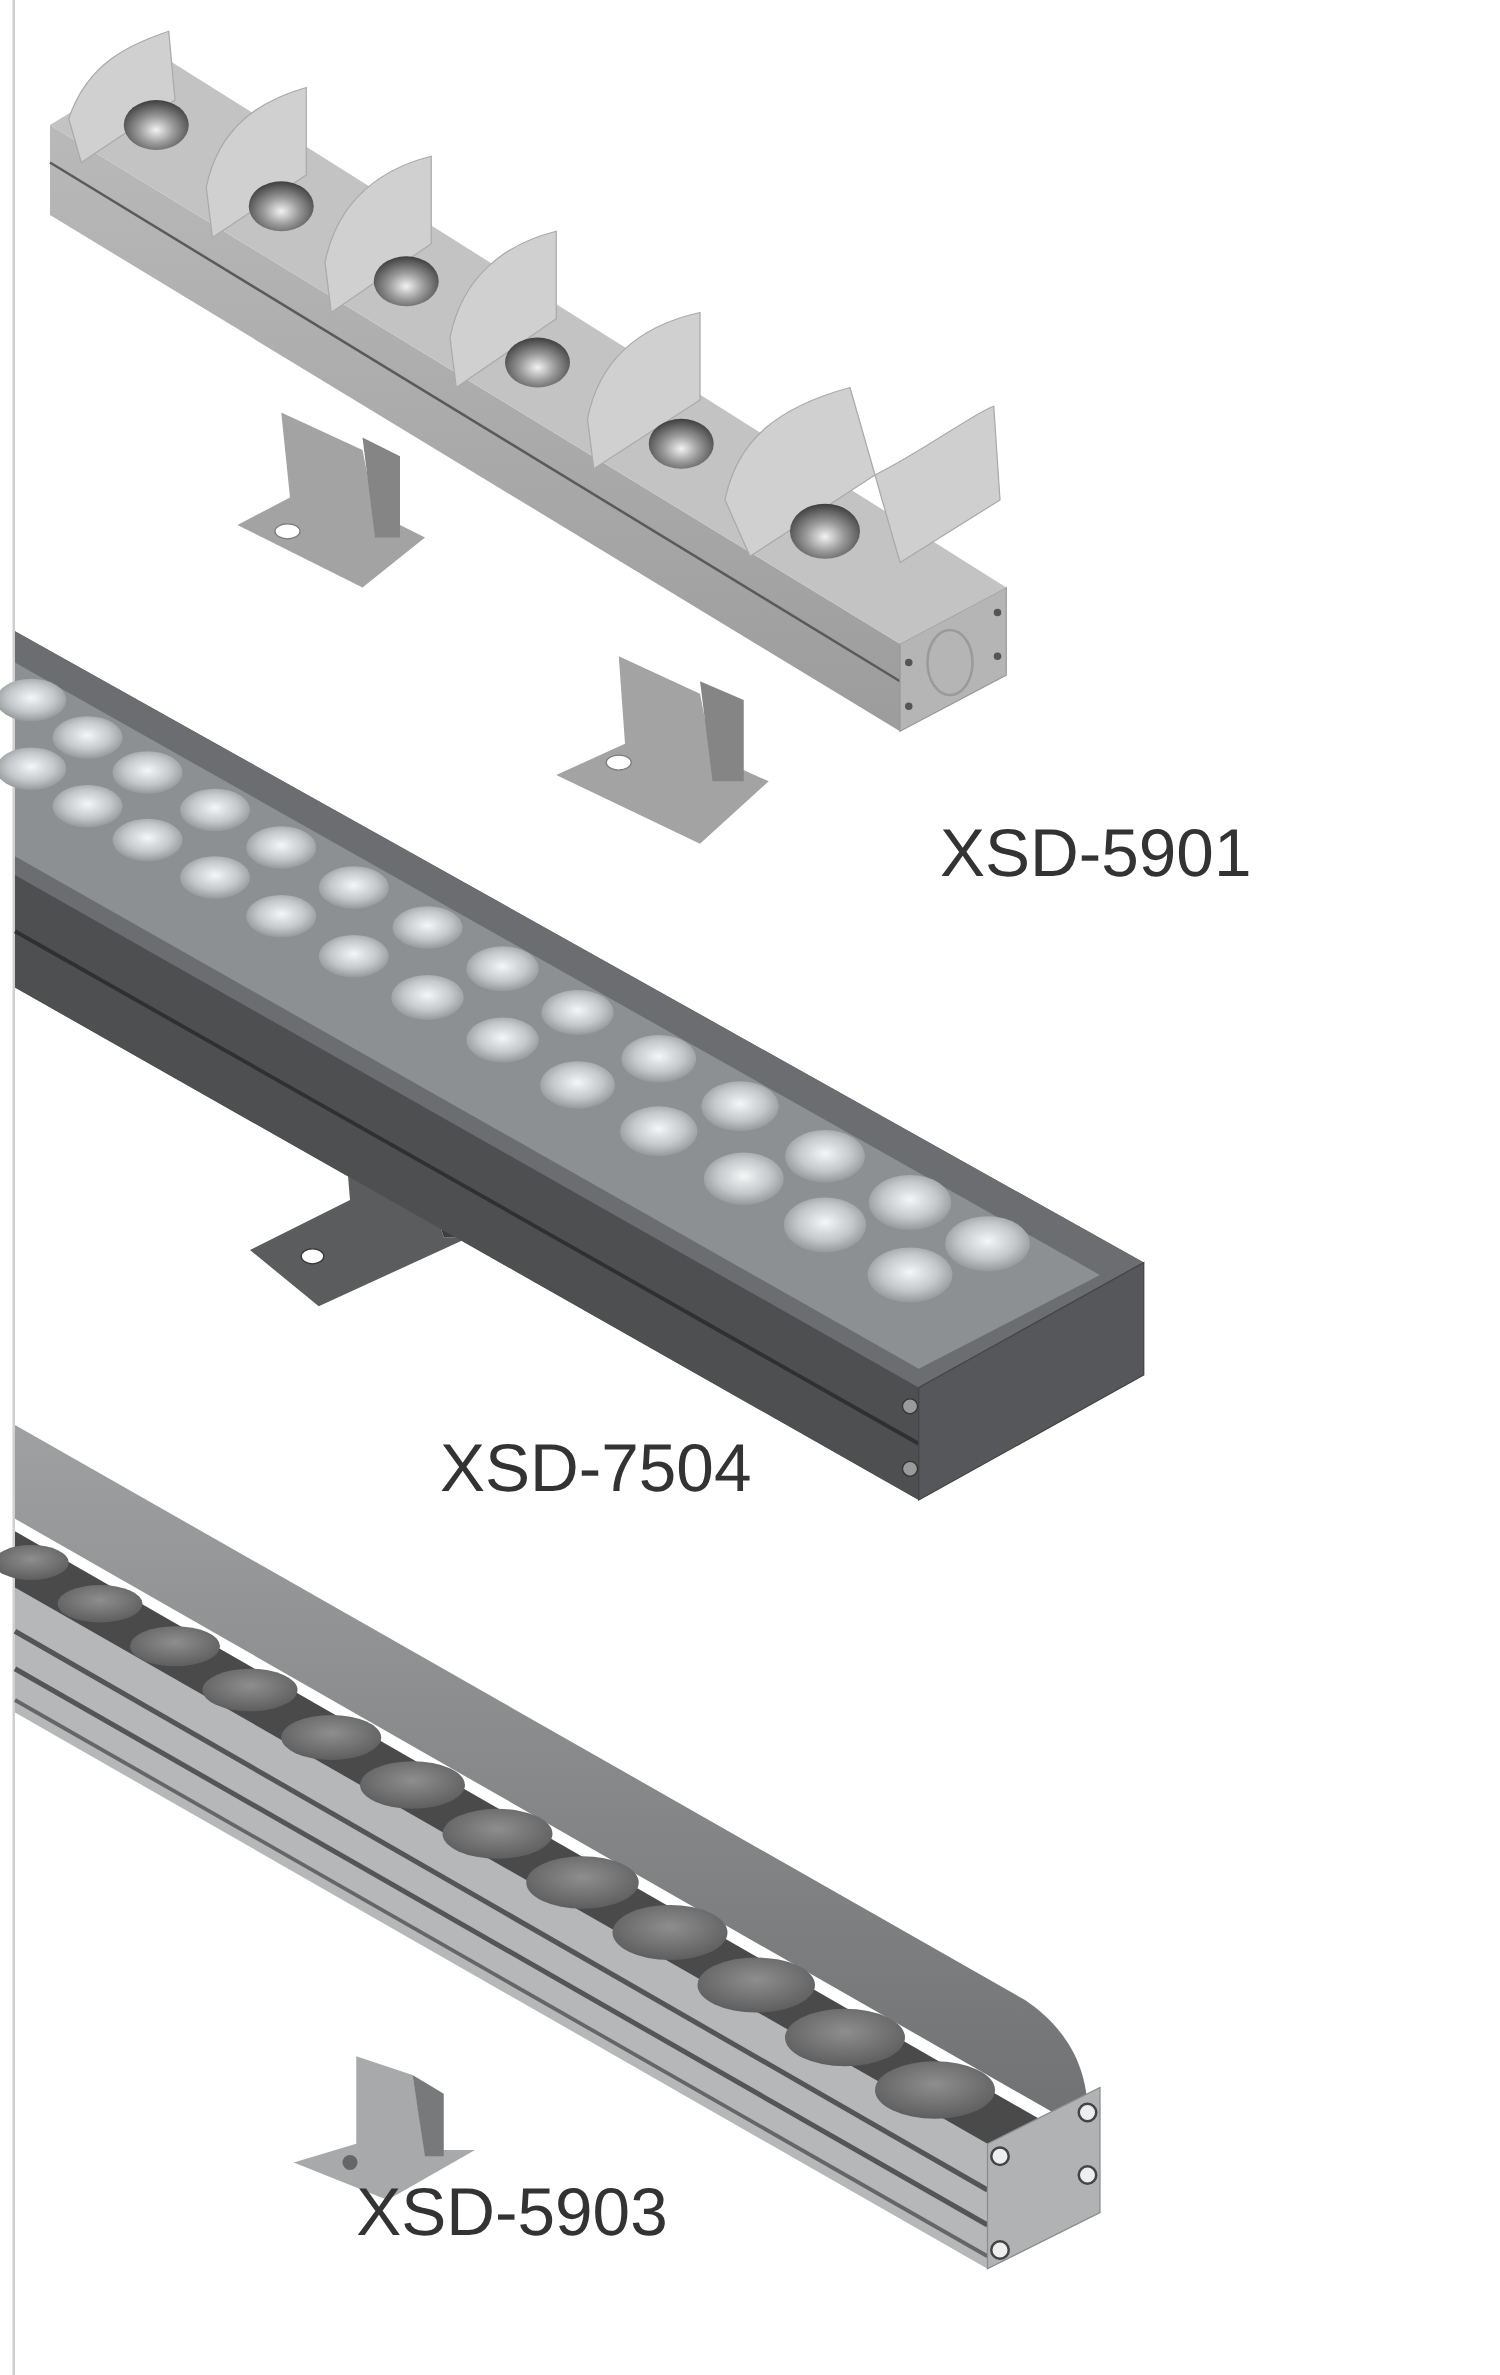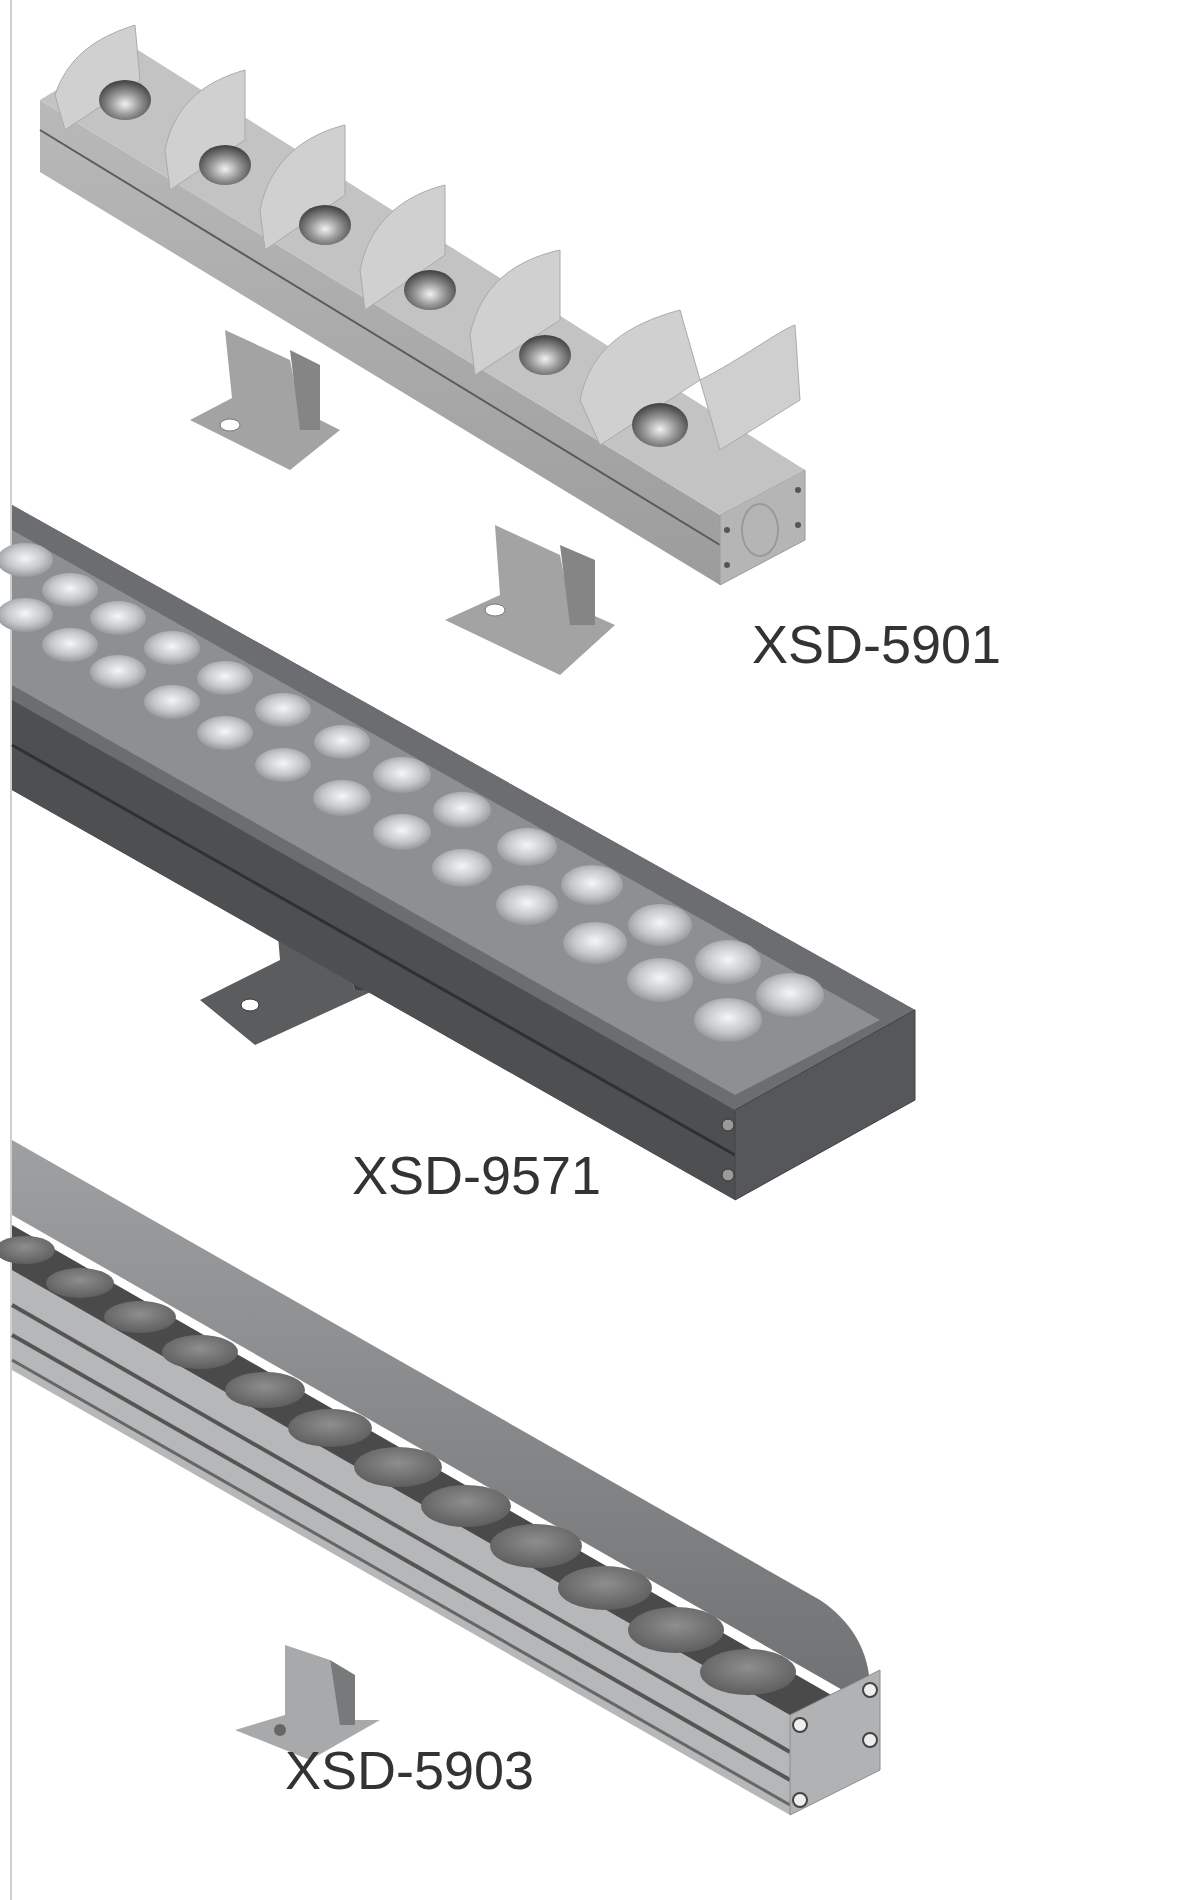--- a/index.html
+++ b/index.html
@@ -73,21 +73,21 @@
          <ellipse cx="545" cy="355" rx="26" ry="20" fill="url(#p1lens)"></ellipse>
         </g>
       <g>
           <path d="M580 400 C 590 350, 625 325, 680 310 L 700 380 L 600 445 Z" fill="#d0d0d0" stroke="#aaa"></path>
          <ellipse cx="660" cy="425" rx="28" ry="22" fill="url(#p1lens)"></ellipse>
         </g>
       <path d="M700 380 C 740 360, 780 330, 795 325 L 800 400 L 720 450 Z" fill="#cfcfcf" stroke="#aaa"></path>
     </g>
   </svg>
 </div>
-<div class="model-label" style="left:752px; top:617px;">XSD-5901</div>
+<div class="model-label" style="left:752px; top:656px;">XSD-5901</div>
 
 <div class="product">
   <svg width="1200" height="1900" viewBox="0 0 1200 1900">
     <defs>
       <radialGradient id="p2lens" cx="0.5" cy="0.45" r="0.6">
         <stop offset="0" stop-color="#f4f6f7"></stop>
           <stop offset="0.55" stop-color="#c4c8cb"></stop>
           <stop offset="1" stop-color="#8a8e91"></stop>
       </radialGradient>
     </defs>
@@ -135,21 +135,21 @@
       <ellipse cx="527" cy="905" rx="31" ry="20" fill="url(#p2lens)"></ellipse>
       <ellipse cx="660" cy="925" rx="32" ry="21" fill="url(#p2lens)"></ellipse>
       <ellipse cx="595" cy="943" rx="32" ry="21" fill="url(#p2lens)"></ellipse>
       <ellipse cx="728" cy="962" rx="33" ry="22" fill="url(#p2lens)"></ellipse>
       <ellipse cx="660" cy="980" rx="33" ry="22" fill="url(#p2lens)"></ellipse>
       <ellipse cx="790" cy="995" rx="34" ry="22" fill="url(#p2lens)"></ellipse>
       <ellipse cx="728" cy="1020" rx="34" ry="22" fill="url(#p2lens)"></ellipse>
     </g>
   </svg>
 </div>
-<div class="model-label" style="left:352px; top:1148px;">XSD-9571</div>
+<div class="model-label" style="left:352px; top:1148px;">XSD-7504</div>
 
 <div class="product">
   <svg width="1200" height="1900" viewBox="0 0 1200 1900">
     <defs>
       <linearGradient id="p3visor" x1="0" y1="0" x2="0" y2="1">
         <stop offset="0" stop-color="#9ea0a2"></stop>
           <stop offset="1" stop-color="#6f7173"></stop>
       </linearGradient>
       <radialGradient id="p3lens" cx="0.5" cy="0.4" r="0.65">
         <stop offset="0" stop-color="#8e8e8e"></stop>

